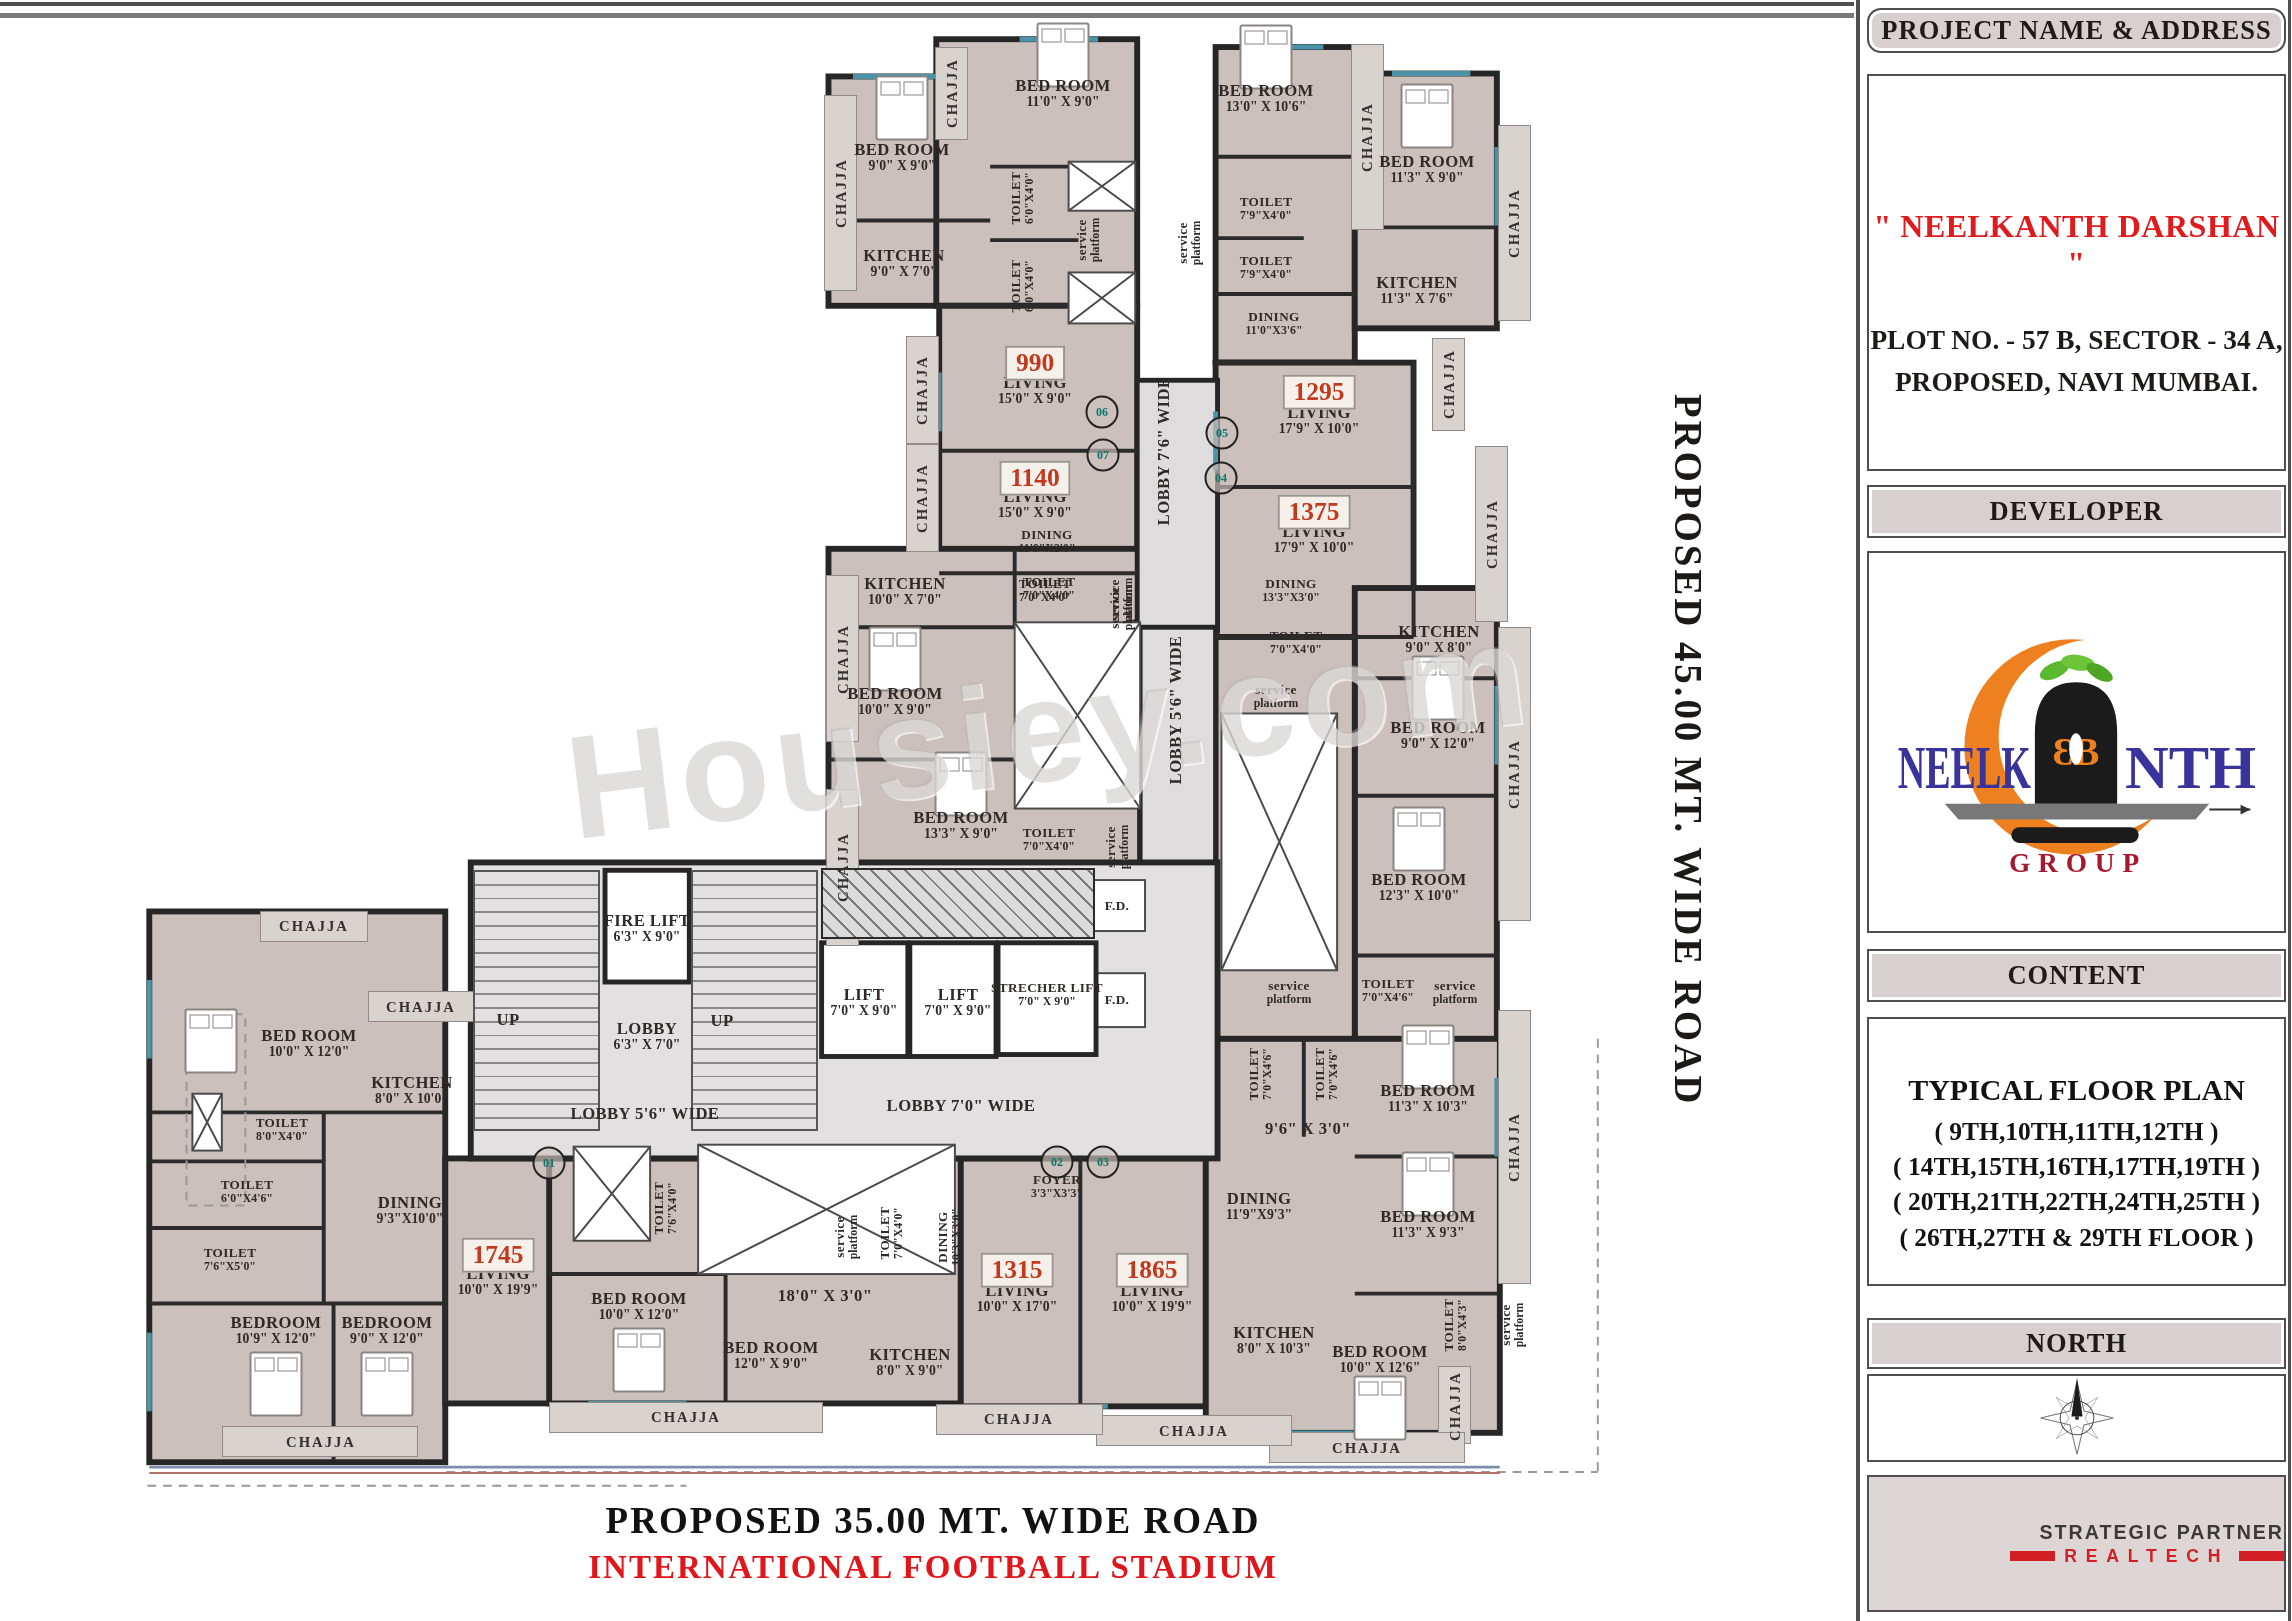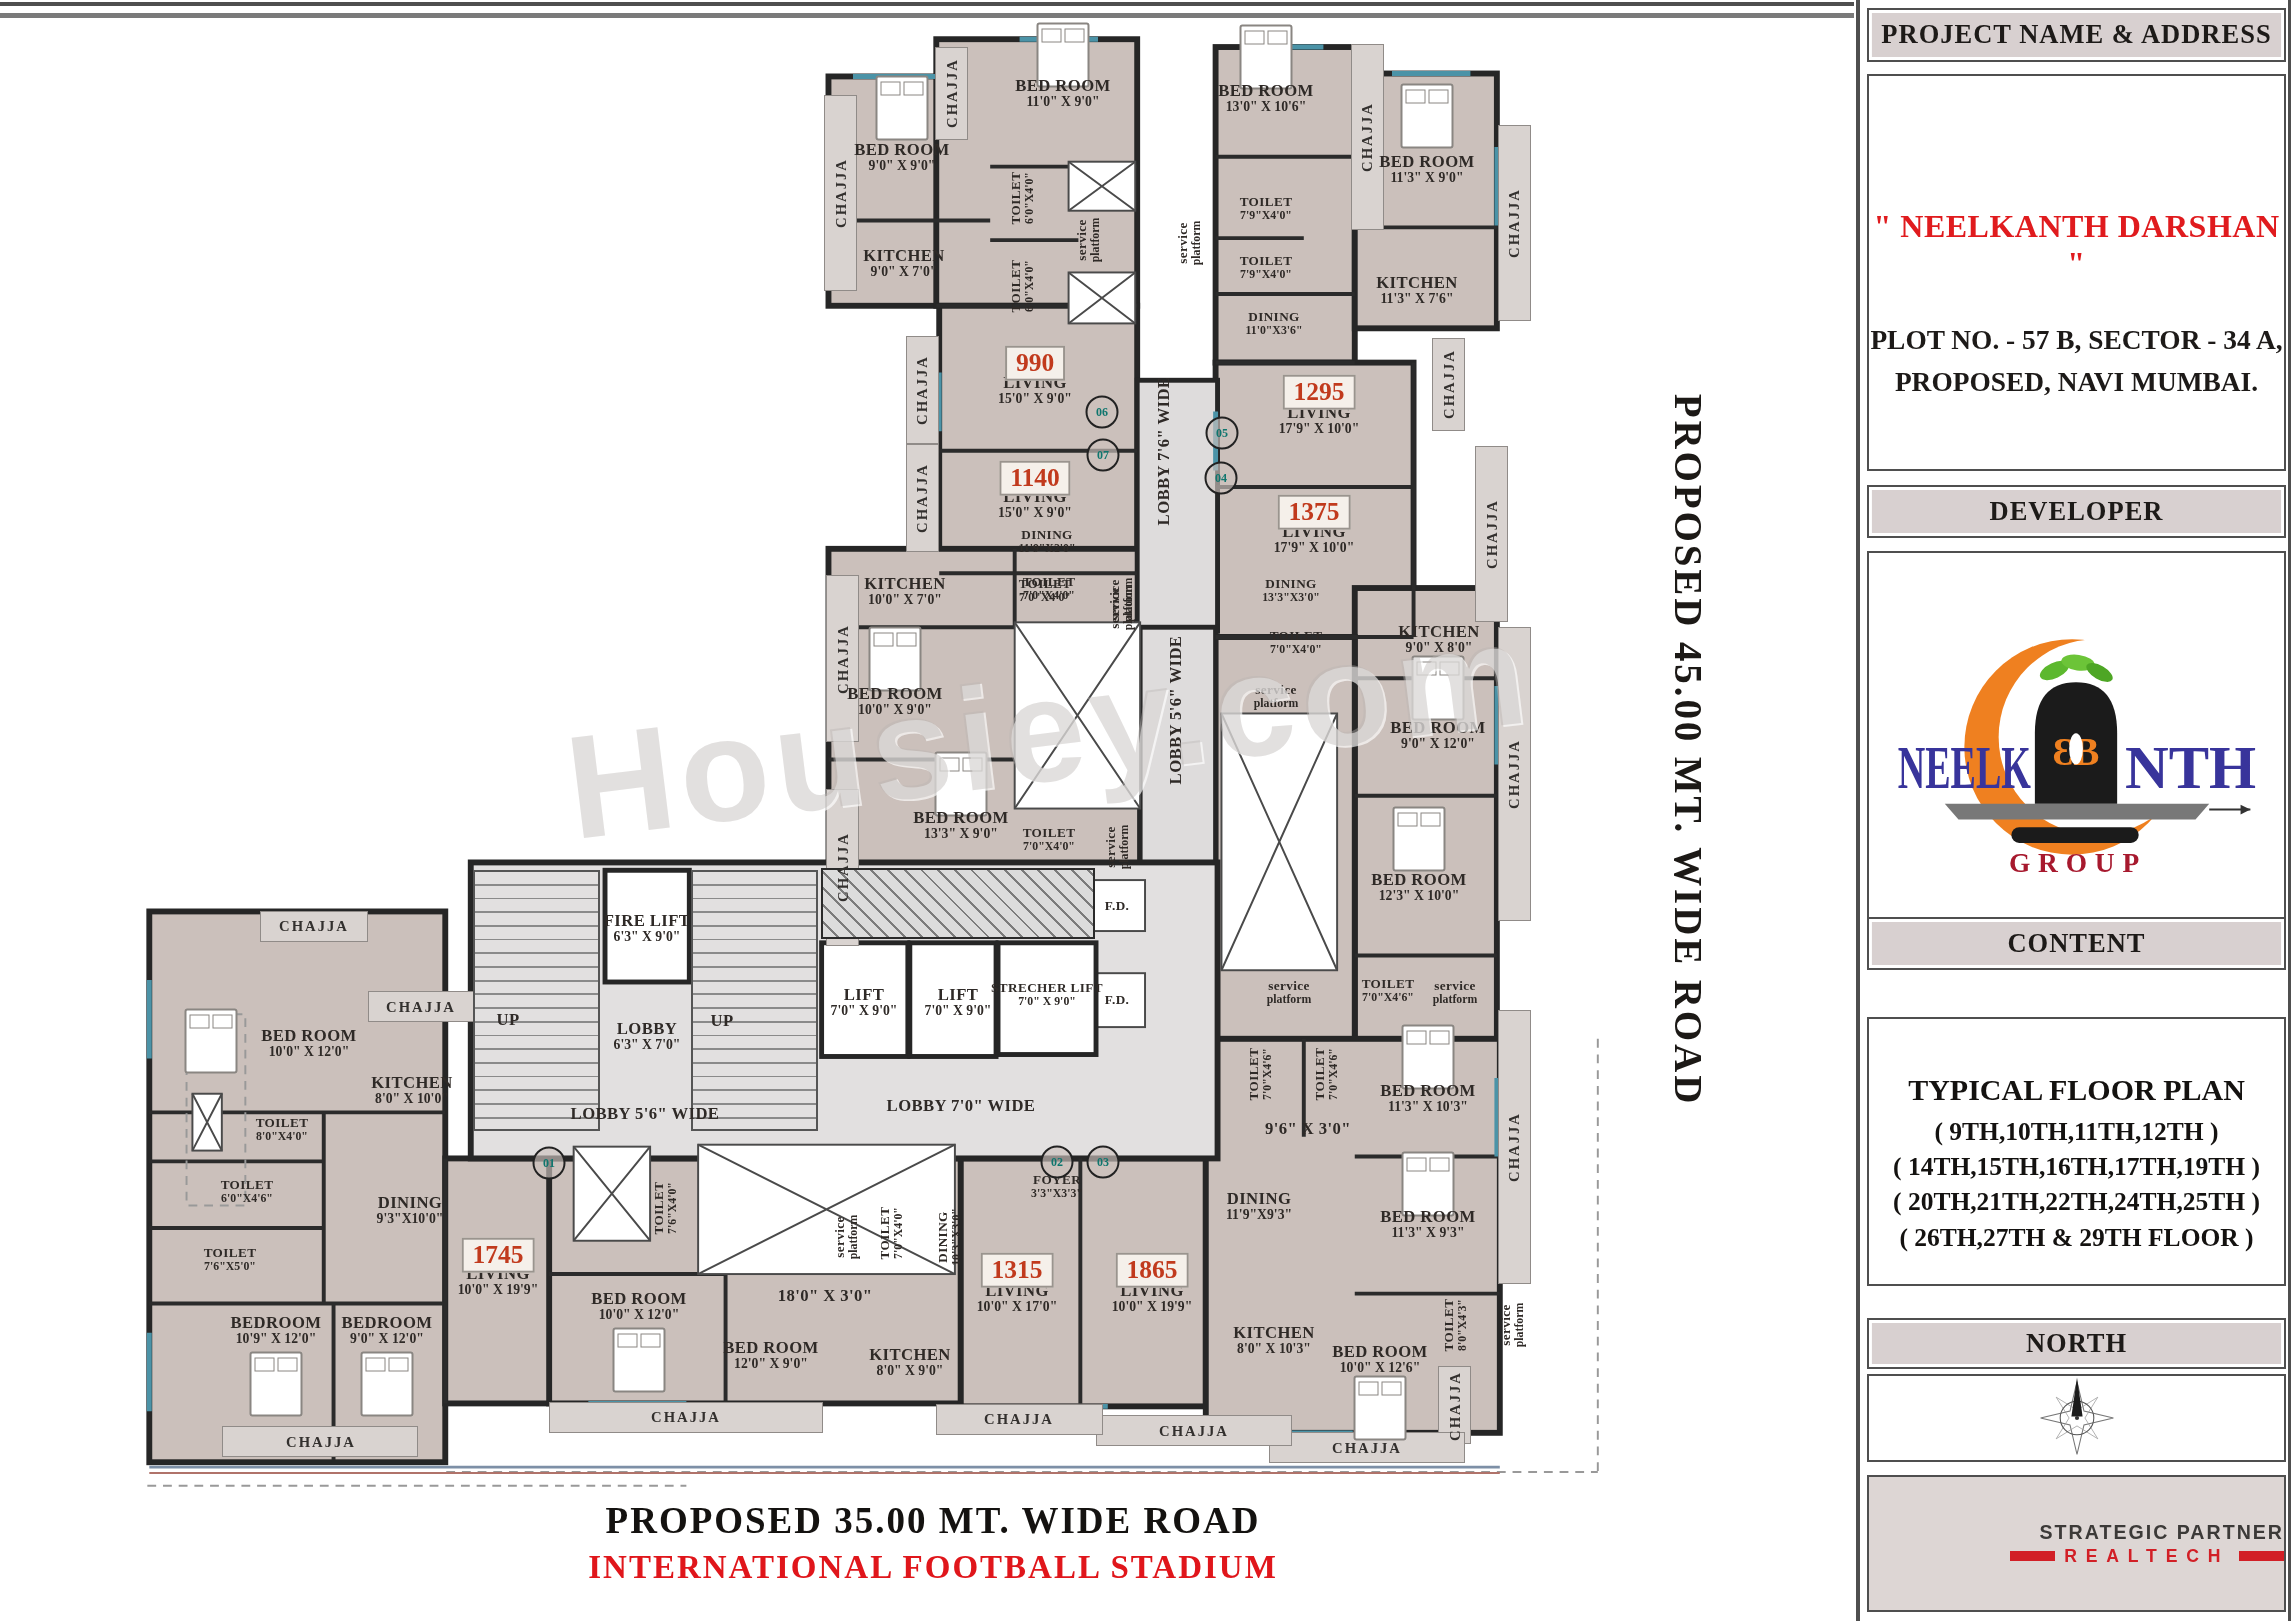--- a/index.html
+++ b/index.html
@@ -574,21 +574,21 @@
     </div>
 
   <div class="watermark">Housiey.com</div>
   <div class="road-right">PROPOSED 45.00 MT. WIDE ROAD</div>
   <div class="road-bottom">PROPOSED 35.00 MT. WIDE ROAD</div>
   <div class="road-stadium">INTERNATIONAL FOOTBALL STADIUM</div>
 
   <div class="side-sep"></div>
   <div class="side-right-edge"></div>
 
-  <div class="hdr" style="top:7.8px;height:54px;">
+  <div class="hdr" style="top:7.8px;height:45px;border-radius:14px;">
     <span>PROJECT NAME &amp; ADDRESS</span>
   </div>
 
   <div class="pbox" style="top:74px;height:397px;">
     <div class="proj-name">" NEELKANTH DARSHAN "</div>
     <div class="proj-addr">
       <div>PLOT NO. - 57 B, SECTOR - 34 A,</div>
       <div>PROPOSED, NAVI MUMBAI.</div>
     </div>
   </div>
@@ -610,21 +610,21 @@
       <ellipse cx="218" cy="74" rx="15" ry="7" fill="#4ea625" transform="rotate(30 218 74)"></ellipse>
       <text x="194" y="168" text-anchor="middle" font-size="40" font-weight="bold" fill="#ef8020" font-family="Liberation Sans, sans-serif">ƐB</text>
       <ellipse cx="194" cy="152" rx="7" ry="16" fill="#ffffff"></ellipse>
       <text x="12" y="192" font-size="62" font-weight="bold" fill="#38349b" textLength="136" lengthAdjust="spacingAndGlyphs" font-family="Liberation Sans, sans-serif">NEELK</text>
       <text x="244" y="192" font-size="62" font-weight="bold" fill="#38349b" textLength="134" lengthAdjust="spacingAndGlyphs" font-family="Liberation Sans, sans-serif">NTH</text>
       <rect x="128" y="232" width="130" height="16" rx="8" fill="#1b1b1b"></rect>
       <text x="196" y="278" text-anchor="middle" font-size="28" font-weight="bold" fill="#a7192e" letter-spacing="8" font-family="Liberation Sans, sans-serif">GROUP</text>
     </svg>
   </div>
 
-  <div class="hdr" style="top:917px;height:53px;">
+  <div class="hdr" style="top:949px;height:53px;">
     <span>CONTENT</span>
   </div>
 
   <div class="pbox" style="top:1017px;height:269px;">
     <div class="content-title">TYPICAL FLOOR PLAN</div>
     <div class="content-lines">
       <div>( 9TH,10TH,11TH,12TH )</div>
       <div>( 14TH,15TH,16TH,17TH,19TH )</div>
       <div>( 20TH,21TH,22TH,24TH,25TH )</div>
       <div>( 26TH,27TH &amp; 29TH FLOOR )</div>

